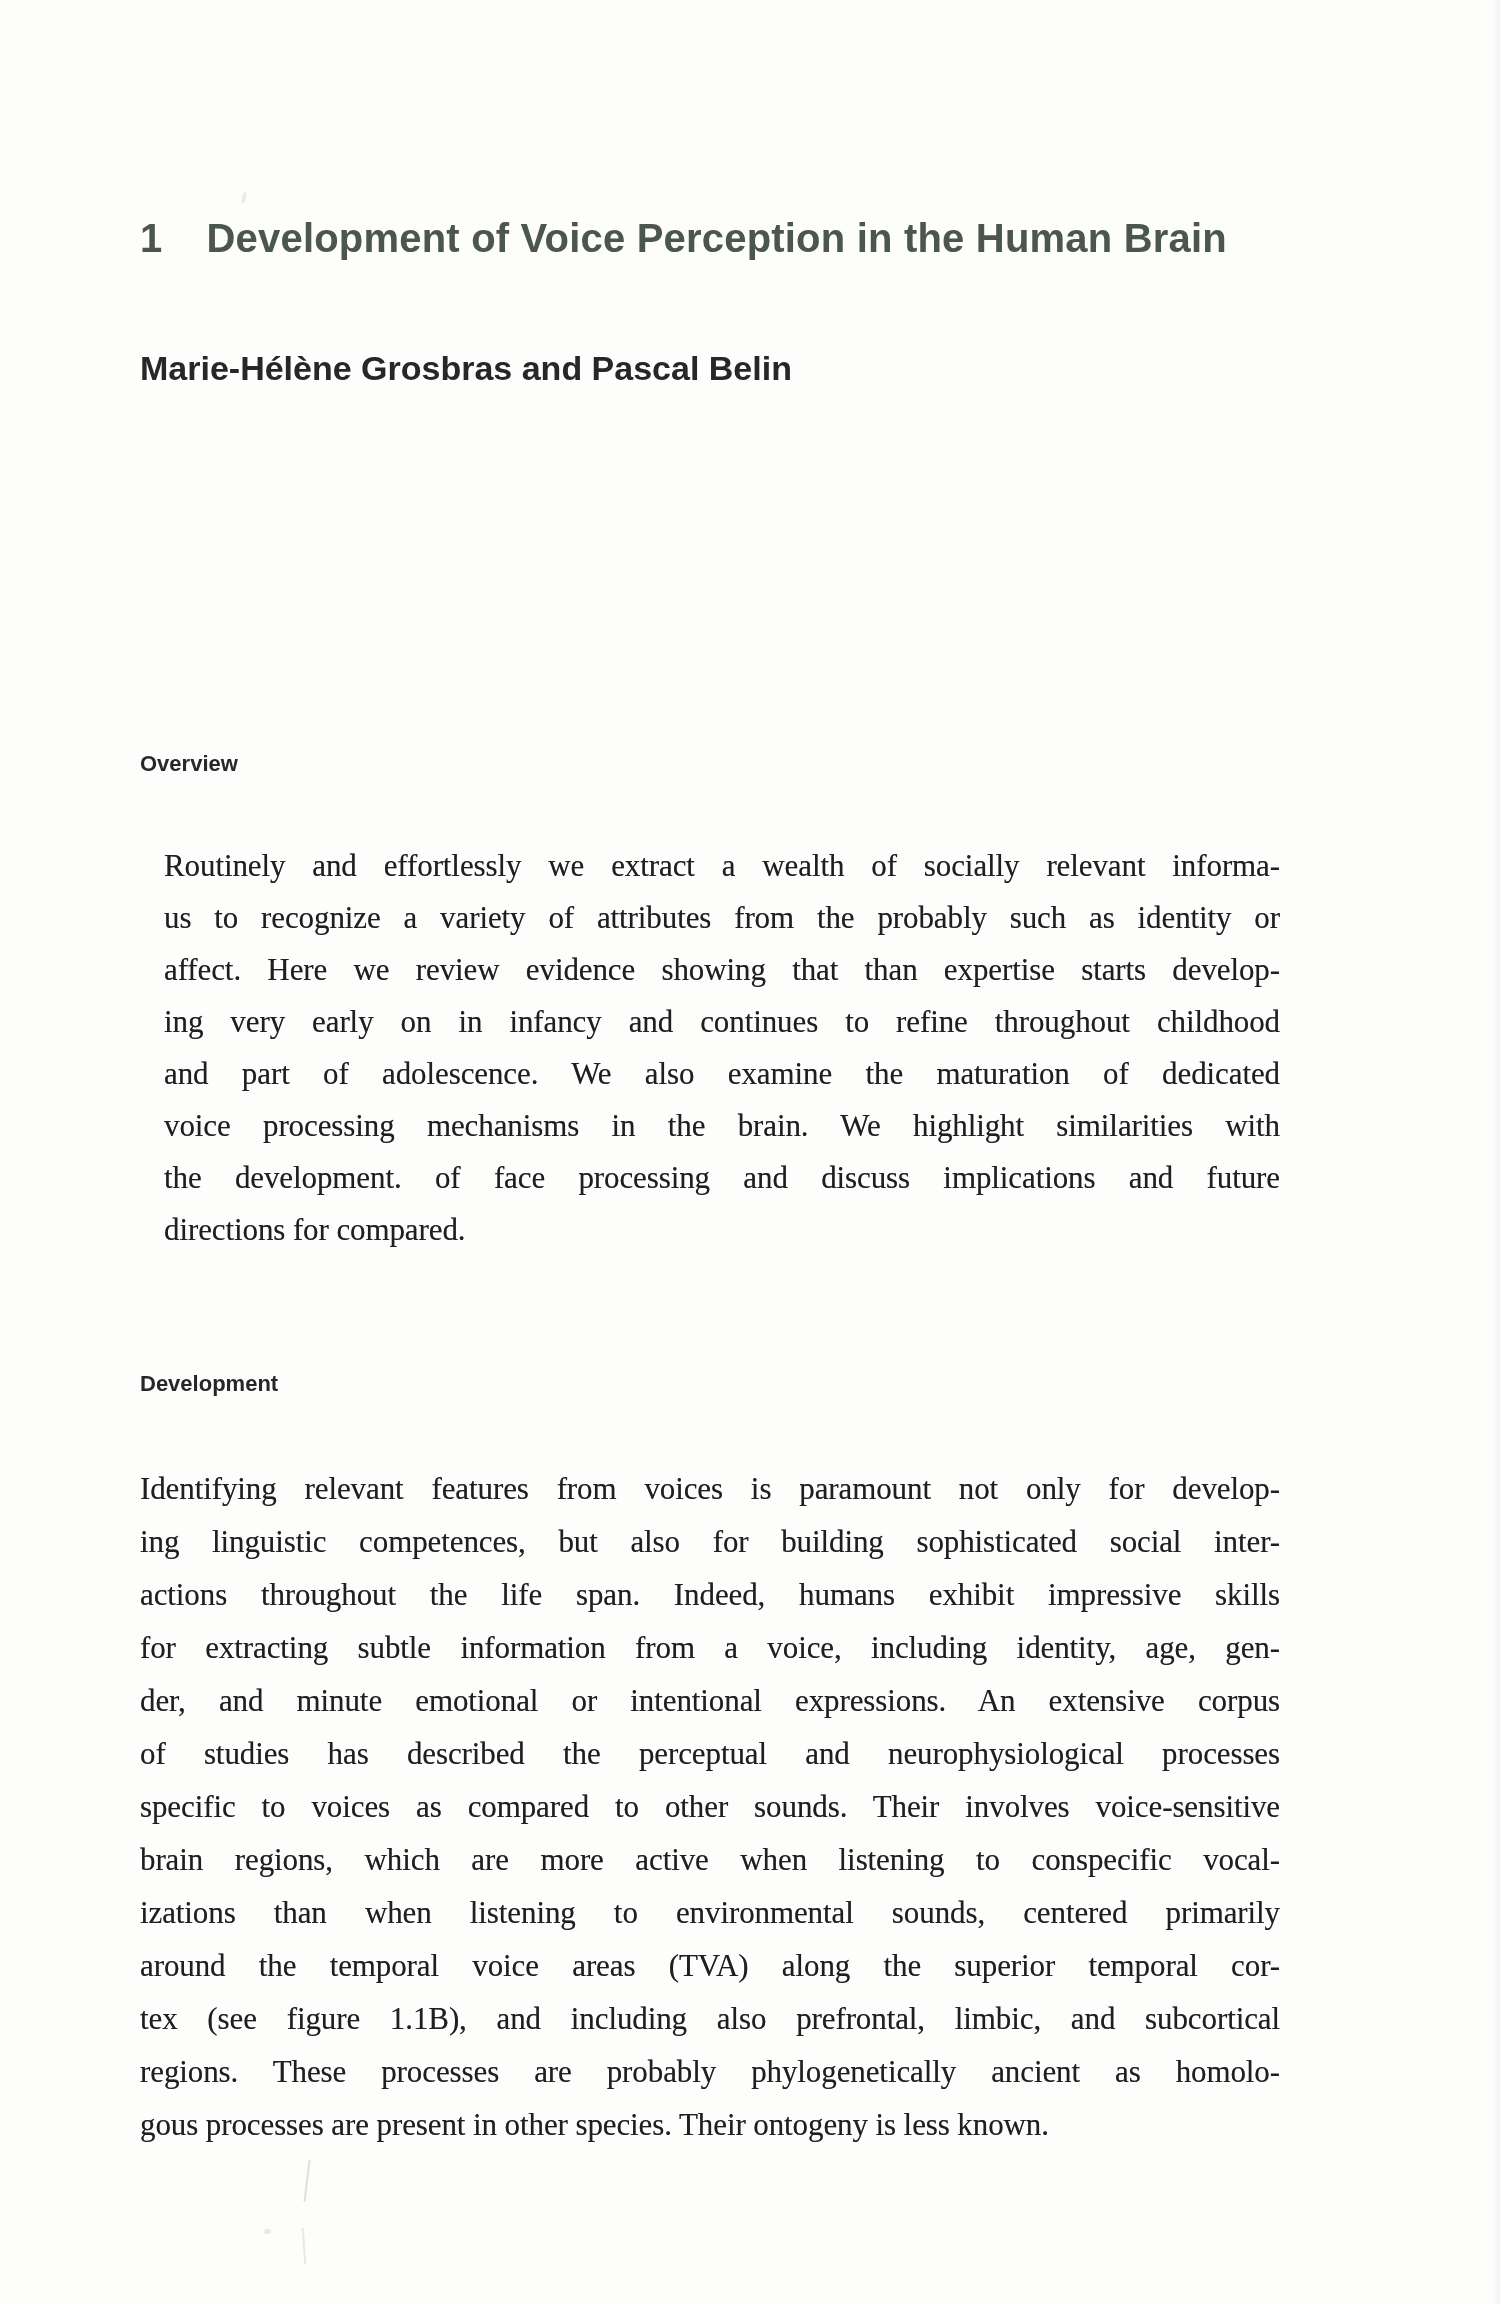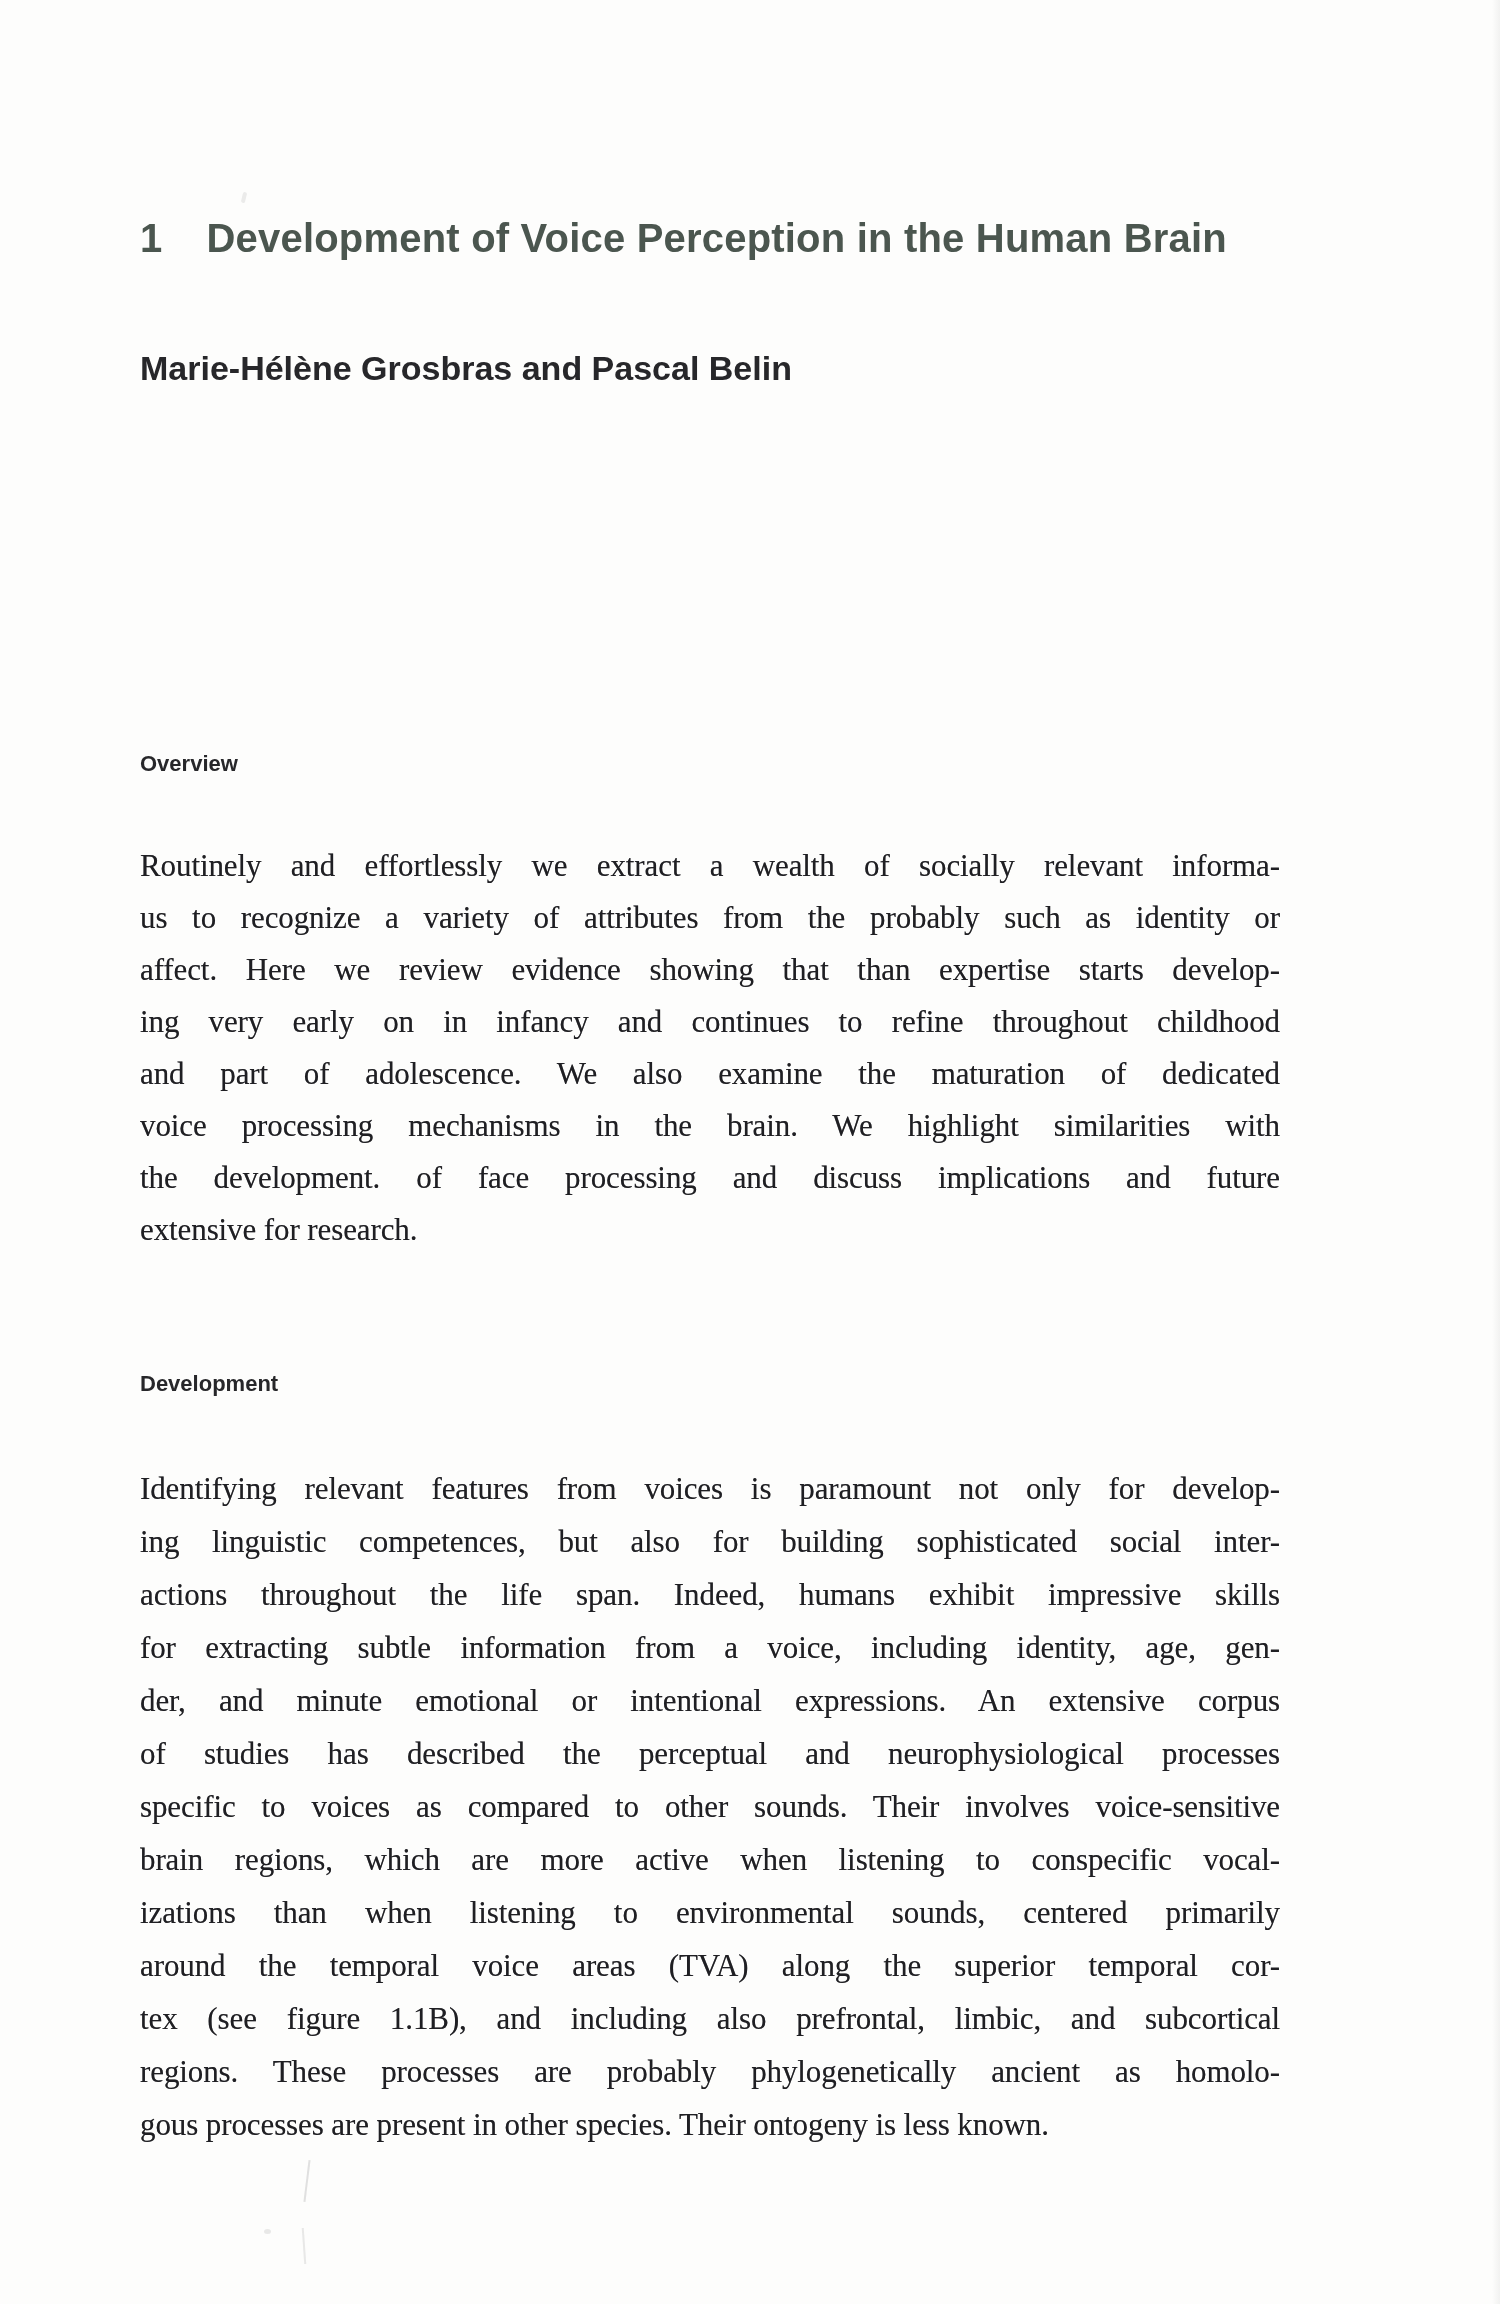--- a/index.html
+++ b/index.html
@@ -56,21 +56,21 @@
     position: absolute;
     left: 140px;
     width: 1140px;
     font-family: "Liberation Serif", serif;
     font-size: 31px;
     letter-spacing: -0.1px;
     text-shadow: 0 0 0.5px rgba(32,32,36,0.55);
   }
   .para-overview { top: 840px; }
   .para-introduction { top: 1462px; }
-  .para-overview .line { line-height: 52px; }
+  .para-overview .line { line-height: 52px; margin-left: 24px; }
   .para-introduction .line { line-height: 53px; }
   .line {
     text-align: justify;
     text-align-last: justify;
     white-space: normal;
   }
   .line.last {
     text-align-last: left;
   }
   
@@ -106,21 +106,21 @@
   <div class="section-heading heading-overview" style="color: rgb(39, 39, 42);">Overview</div>
 
   <div class="paragraph para-overview" style="color: rgb(31, 31, 35);">
     <div class="line">Routinely and effortlessly we extract a wealth of socially relevant informa-</div>
     <div class="line">us to recognize a variety of attributes from the probably such as identity or</div>
     <div class="line">affect. Here we review evidence showing that than expertise starts develop-</div>
     <div class="line">ing very early on in infancy and continues to refine throughout childhood</div>
     <div class="line">and part of adolescence. We also examine the maturation of dedicated</div>
     <div class="line">voice processing mechanisms in the brain. We highlight similarities with</div>
     <div class="line">the development. of face processing and discuss implications and future</div>
-    <div class="line last">extensive for research.</div>
+    <div class="line last">directions for compared.</div>
   </div>
 
   <div class="section-heading heading-introduction" style="color: rgb(39, 39, 42);">Development</div>
 
   <div class="paragraph para-introduction" style="color: rgb(31, 31, 35);">
     <div class="line">Identifying relevant features from voices is paramount not only for develop-</div>
     <div class="line">ing linguistic competences, but also for building sophisticated social inter-</div>
     <div class="line">actions throughout the life span. Indeed, humans exhibit impressive skills</div>
     <div class="line">for extracting subtle information from a voice, including identity, age, gen-</div>
     <div class="line">der, and minute emotional or intentional expressions. An extensive corpus</div>

